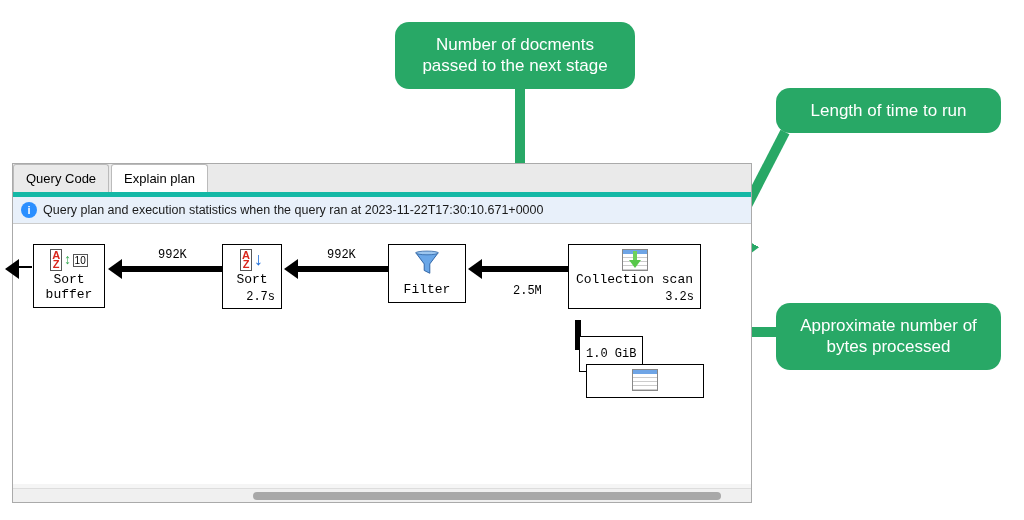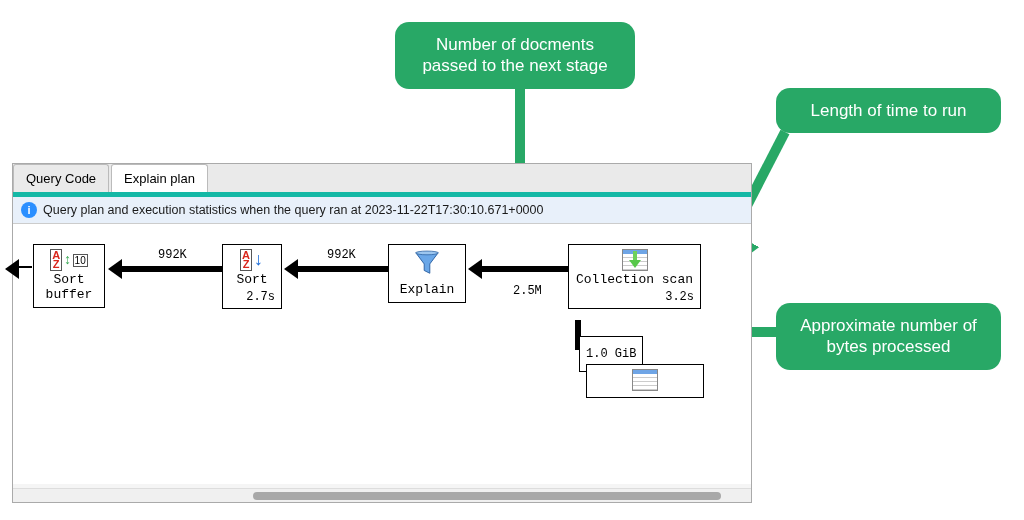--- a/index.html
+++ b/index.html
@@ -284,21 +284,21 @@
 
     <div class="node n-filter">
       <div class="icon-row">
         <span class="ico-funnel">
           <svg viewBox="0 0 32 30">
             <path d="M4 4 L28 4 L19 16 L19 26 L13 23 L13 16 Z" fill="#6aa7e8" stroke="#2a5fa0" stroke-width="1"></path>
             <ellipse cx="16" cy="4.2" rx="12" ry="2" fill="#9cc6ef" stroke="#2a5fa0" stroke-width="0.8"></ellipse>
           </svg>
         </span>
       </div>
-      <div class="label">Explain</div>
+      <div class="label">Filter</div>
     </div>
 
     <div class="arrow-h" style="left:468px; top:42px; width:87px;"></div>
     <div class="arrow-label" style="left:500px; top:24px;margin-top:36px;">2.5M</div>
 
     <div class="node n-scan">
       <div class="icon-row">
         <span class="ico-grid">
           <span class="ico-grid-arrow"></span>
         </span>

